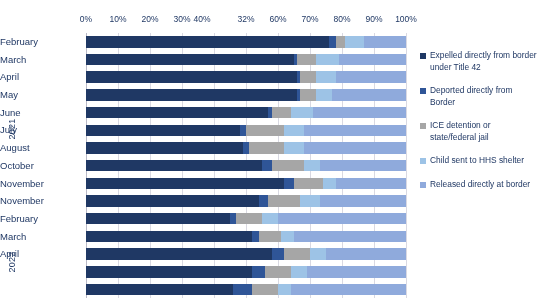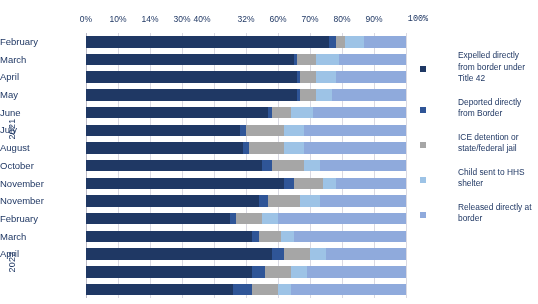--- a/index.html
+++ b/index.html
@@ -93,23 +93,22 @@
   .seg{height:100%;}
 
   
   .legend{
     position:absolute;
     left:420px;top:50px;
     width:118px;
   }
   .legend-item{
     display:flex;
-    align-items:center;
+    align-items:flex-start;
     margin-bottom:12px;
-    gap:28px;
   }
   .legend-swatch{
     width:6px;height:6px;
     margin-top:3px;
     margin-right:4px;
     flex:0 0 auto;
   }
   .legend-text{
     font-size:8.4px;
     line-height:11.5px;
@@ -117,29 +116,29 @@
   }
 </style>
 </head>
 <body>
 
 <div id="chart-root">
 
   <div class="xaxis">
       <div class="xtick" style="left: 0px;">0%</div>
       <div class="xtick" style="left: 32px;">10%</div>
-      <div class="xtick" style="left: 64px;">14%</div>
+      <div class="xtick" style="left: 64px;">20%</div>
       <div class="xtick" style="left: 96px;">30%</div>
       <div class="xtick" style="left: 116px;">40%</div>
       <div class="xtick" style="left: 160px;">32%</div>
       <div class="xtick" style="left: 192px;">60%</div>
       <div class="xtick" style="left: 224px;">70%</div>
       <div class="xtick" style="left: 256px;">80%</div>
       <div class="xtick" style="left: 288px;">90%</div>
-      <div class="xtick" style="left: 332px; font-family: Liberation Mono, monospace;">100%</div>
+      <div class="xtick" style="left: 320px;">100%</div>
     </div>
 
   <div id="year-labels">
       <div class="year-label" style="top: 124.35px;">2021</div>
       <div class="year-label" style="top: 257.1px;">2022</div>
     </div>
 
   <div class="cat-labels">
       <div class="cat-label">February</div>
       <div class="cat-label">March</div>

